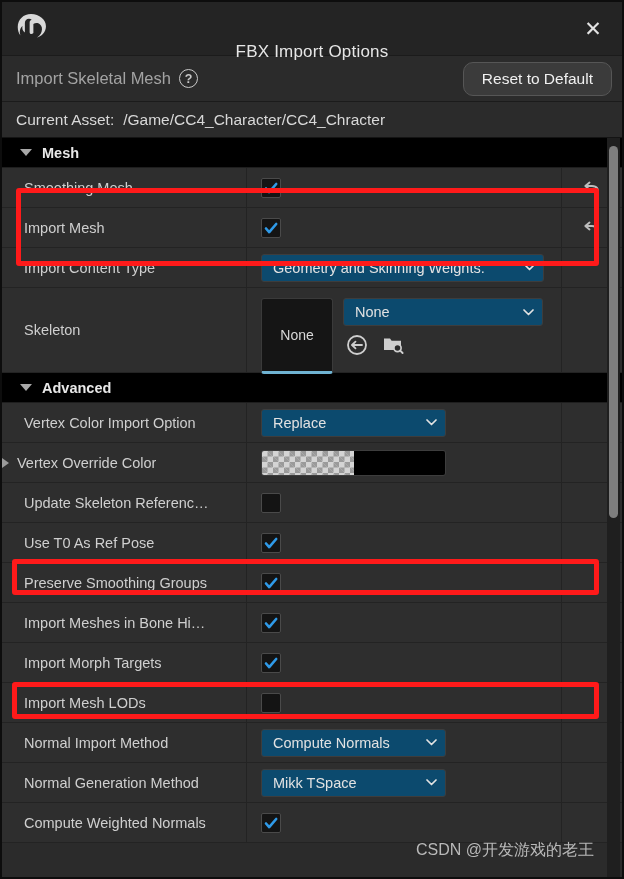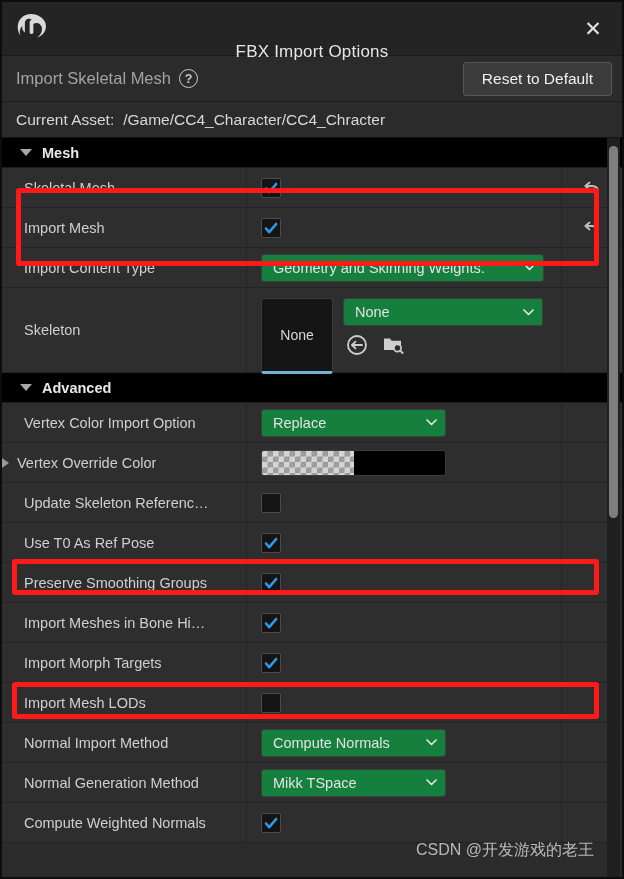--- a/index.html
+++ b/index.html
@@ -73,21 +73,21 @@
     font-size: 12.5px;
     font-weight: bold;
     display: flex; align-items: center; justify-content: center;
     cursor: pointer;
     flex: 0 0 auto;
   }
   .reset-default-btn {
     margin-left: auto;
     background: #3b3b3b;
     border: 1px solid #565656;
-    border-radius: 3px;
+    border-radius: 10px;
     color: #f0f0f0;
     font-size: 15.5px;
     padding: 7px 18px;
     cursor: pointer;
   }
 
   
   .current-asset {
     height: 36px; min-height: 36px;
     background: #2b2b2b;
@@ -176,21 +176,21 @@
     border-radius: 2px;
     display: flex; align-items: center; justify-content: center;
     cursor: pointer;
     flex: 0 0 auto;
   }
   .checkbox svg { width: 16px; height: 16px; display: none; }
   .checkbox.checked svg { display: block; }
 
   
   .combo {
-    background: #15803d;
+    background: #0c4a6e;
     border: 1px solid #3d3d3d;
     border-radius: 3px;
     height: 28px;
     display: flex; align-items: center;
     padding: 0 8px 0 11px;
     color: #e2e2e2; font-size: 14.5px;
     cursor: pointer;
     gap: 10px;
     white-space: nowrap;
   }
@@ -306,21 +306,21 @@
 
   <div class="proplist">
 
     <div class="cat-header">
       <span class="tri-down"></span>
       <span class="cat-label">Mesh</span>
     </div>
 
     <div class="row">
       <div class="namecell">
-        <span class="label">Skeletal Mesh</span>
+        <span class="label">Smoothing Mesh</span>
       </div>
       <div class="valuecell">
         <span class="checkbox checked">
           <svg viewBox="0 0 16 16">
               <path d="M3 8.5l3.2 3.6L13.2 4" stroke="#2f9ae8" stroke-width="2.6" fill="none" stroke-linecap="round" stroke-linejoin="round"></path>
             </svg>
         </span>
       </div>
       <div class="resetcell">
         <span class="undo-arrow">

